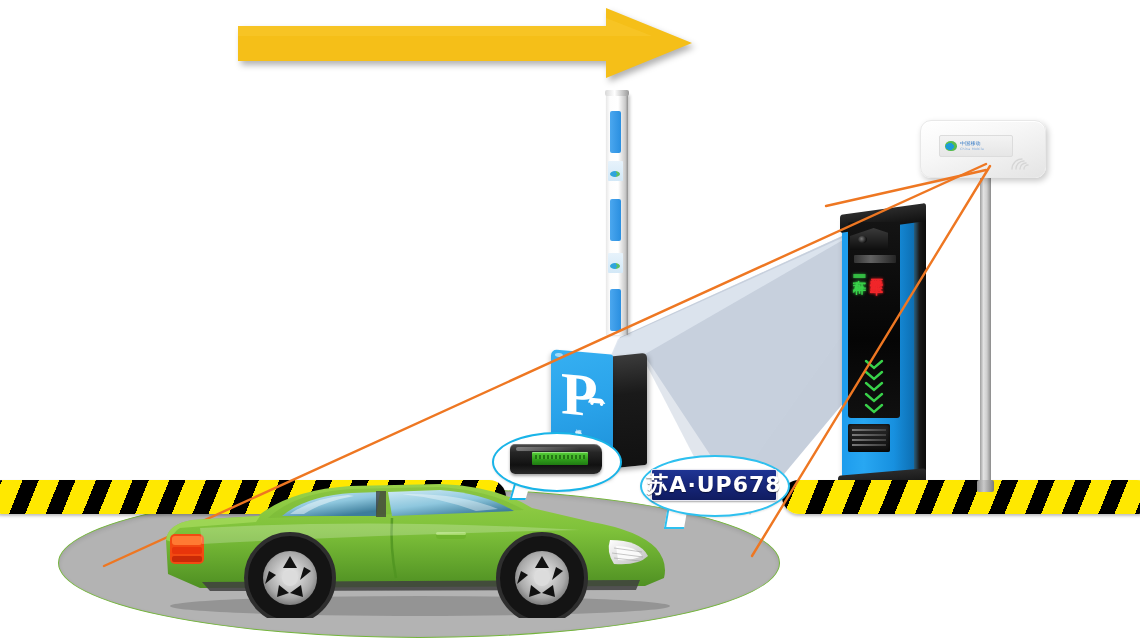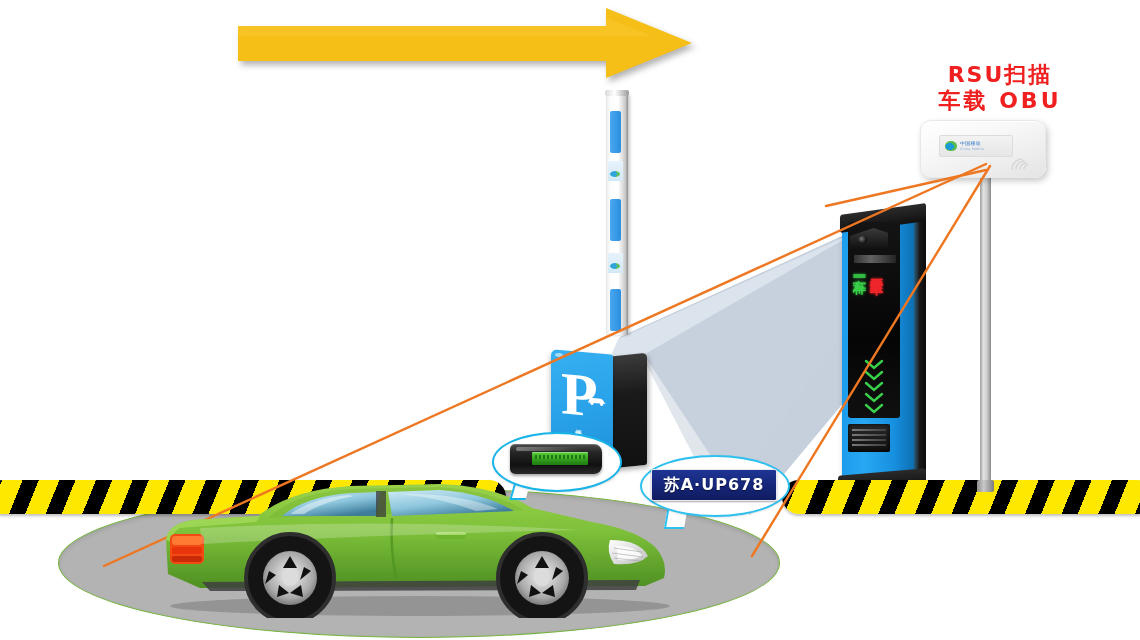--- a/index.html
+++ b/index.html
@@ -293,21 +293,21 @@
     position:absolute;left:11px;top:14px;width:124px;height:30px;
     background:linear-gradient(180deg,#1f3594 0%,#16267a 50%,#101c60 100%);
     border:1.5px solid #e8e8f2;
     border-radius:2px;
     display:flex;align-items:center;justify-content:center;
     box-shadow:0 1px 2px rgba(0,0,0,.35);
   }
   #plate .txt{
     color:#ffffff;
     font-family:"DejaVu Sans", sans-serif;
-    font-size:16px;font-weight:bold;letter-spacing:1px;
+    font-size:22px;font-weight:bold;letter-spacing:1px;
     white-space:nowrap;
     text-shadow:0 1px 1px rgba(0,0,0,.5);
   }
 </style>
 </head>
 <body>
 
 <div id="stage">
 
   <div id="ground" class="abs"></div>
@@ -396,24 +396,20 @@
     <svg class="waves" viewBox="0 0 28 18">
       <g fill="none" stroke="#d6d6d6" stroke-width="1.4" stroke-linecap="round">
         <path d="M3 17 A10 10 0 0 1 13 7"></path>
         <path d="M7 17 A8 8 0 0 1 15 9"></path>
         <path d="M11 17 A6 6 0 0 1 17 11"></path>
         <path d="M15 17 A4 4 0 0 1 19 13"></path>
       </g>
     </svg>
   </div>
 
-  <div id="rsu-label" class="abs">
-    <div class="l1">RSU扫描</div>
-    <div class="l2">车载 OBU</div>
-  </div>
 
   <svg id="rays" class="abs" viewBox="0 0 1140 640">
     <g stroke="#ee7722" stroke-width="2.4" fill="none" stroke-linecap="round">
       <line x1="104" y1="566" x2="986" y2="164"></line>
       <line x1="752" y1="556" x2="990" y2="166"></line>
       <line x1="826" y1="206" x2="986" y2="170"></line>
     </g>
   </svg>
 
   <svg id="car" class="abs" viewBox="0 0 560 140">

